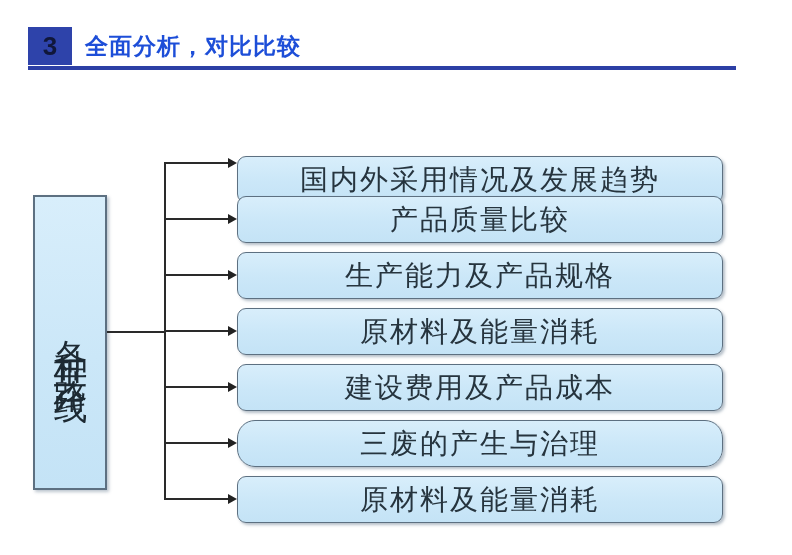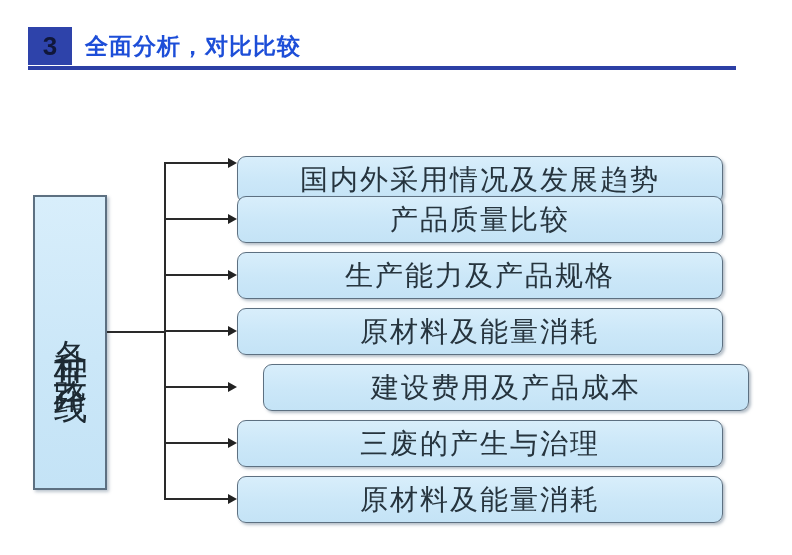--- a/index.html
+++ b/index.html
@@ -66,21 +66,21 @@
     border-radius: 9px;
     box-shadow: 2px 2px 3px rgba(108,128,148,0.5);
     display: flex; align-items: center; justify-content: center;
     font-family: "Liberation Serif", "DejaVu Serif", serif;
     font-size: 28px;
     color: #26343e;
     letter-spacing: 2px;
     box-sizing: border-box;
   }
   .b0 { top: 156px; } .b1 { top: 196px; text-align: center; } .b2 { top: 252px; }
-  .b3 { top: 308px; } .b4 { top: 364px; margin-left: 26px; } .b5 { top: 420px; }
+  .b3 { top: 308px; } .b4 { top: 364px; } .b5 { top: 420px; border-radius: 18px; }
   .b6 { top: 476px; }
 
   
   .line { position: absolute; background: #2a2a2a; }
   .trunk { left: 164px; top: 163px; width: 2px; height: 337px; }
   .stub  { left: 107px; top: 331px; width: 58px; height: 2px; }
   .arrow-line { left: 164px; width: 65px; height: 2px; }
   .a0 { top: 162px; } .a1 { top: 218px; } .a2 { top: 274px; }
   .a3 { top: 330px; } .a4 { top: 386px; } .a5 { top: 442px; }
   .a6 { top: 498px; }

